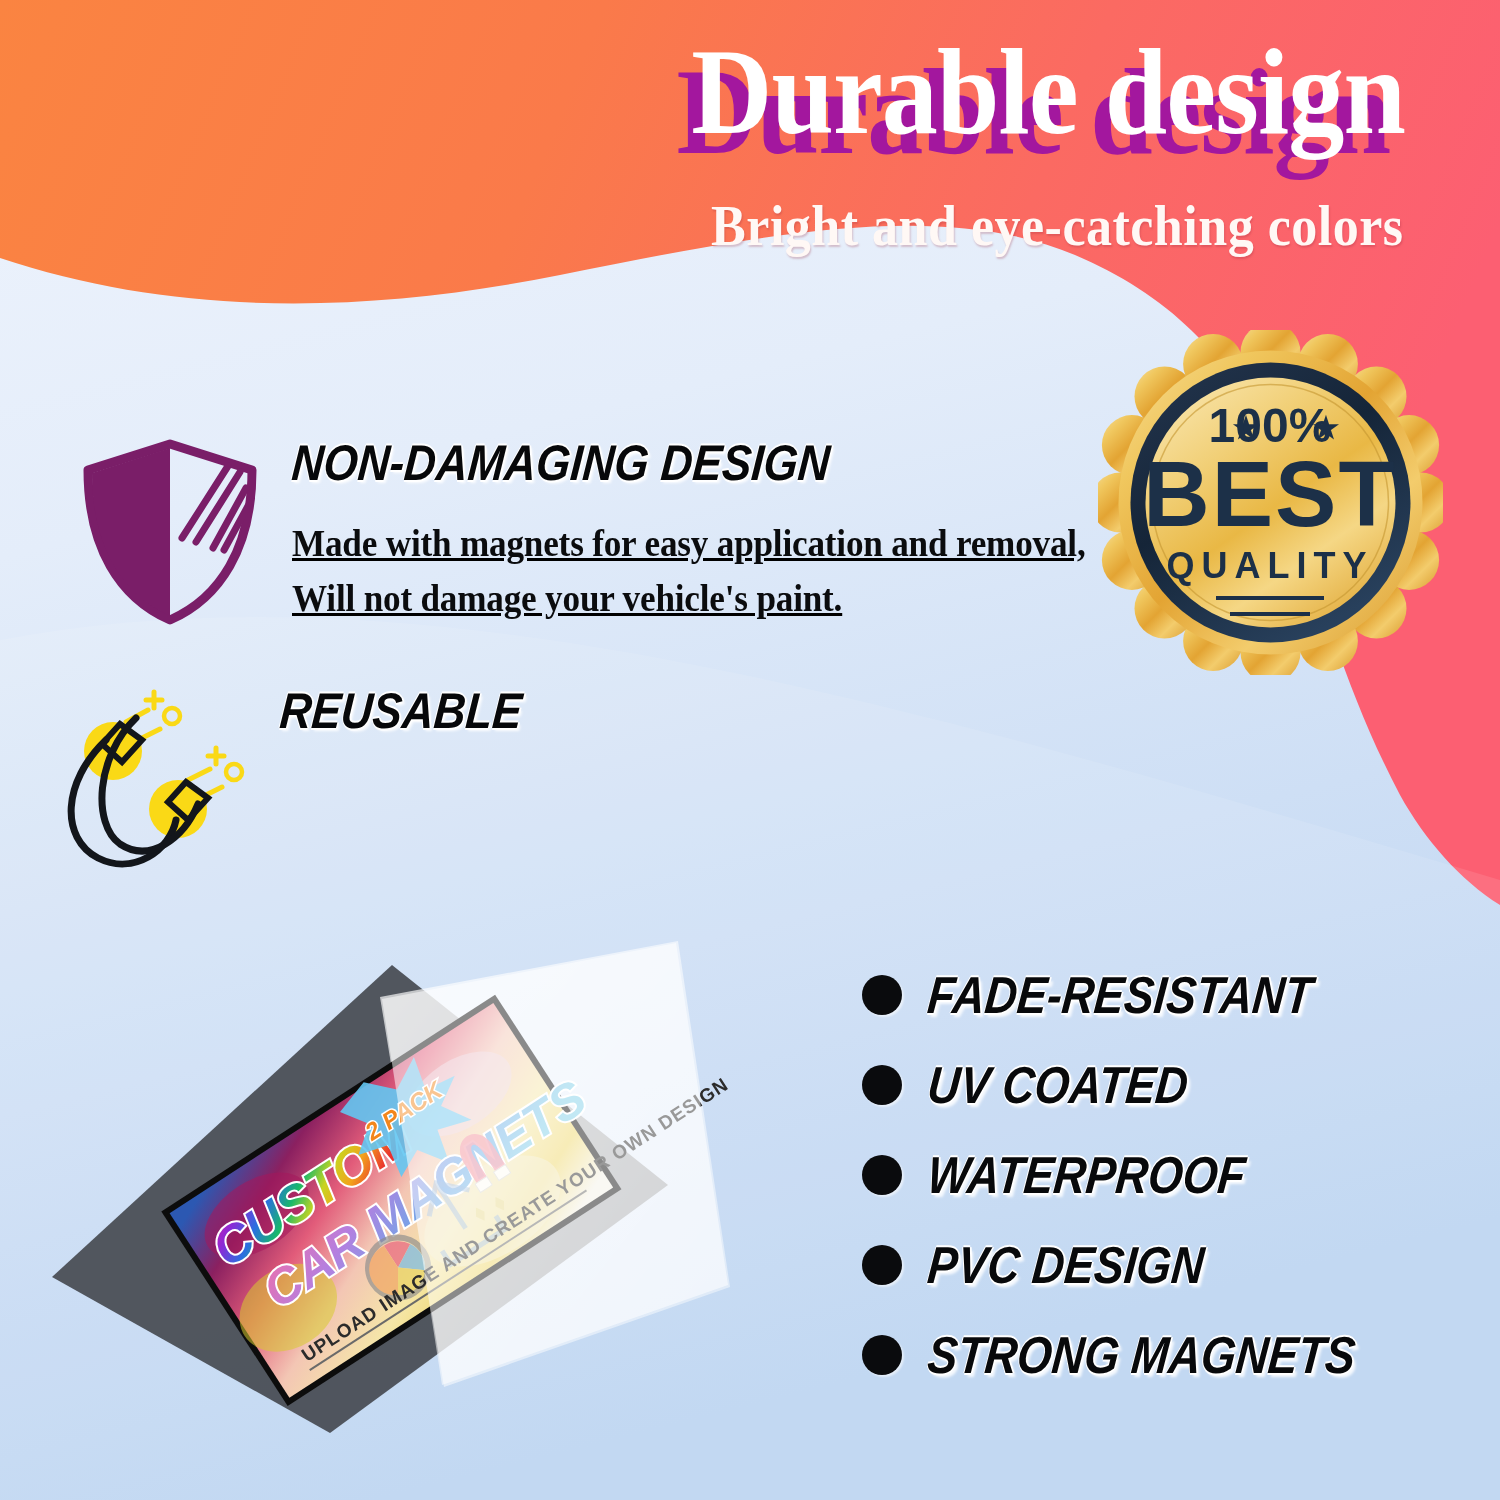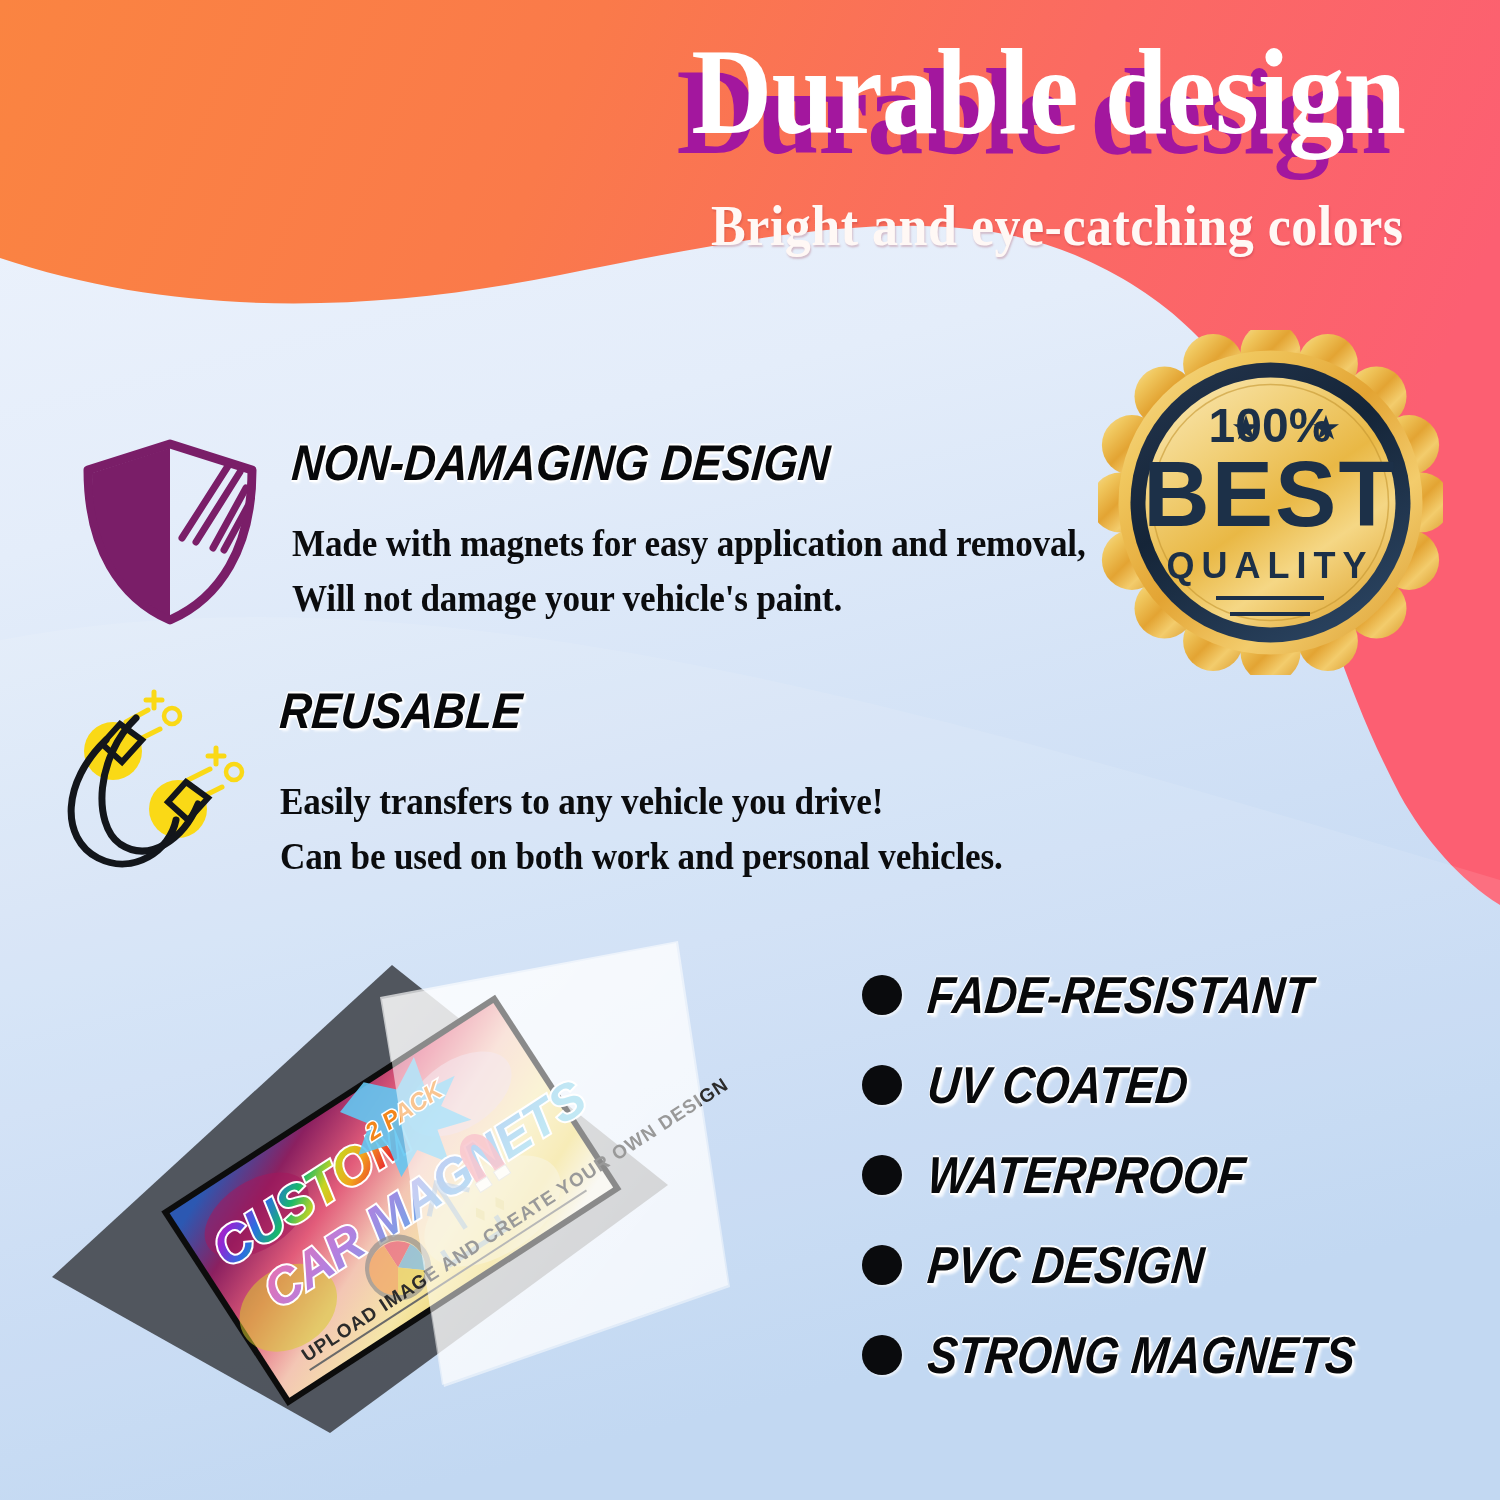--- a/index.html
+++ b/index.html
@@ -96,21 +96,21 @@
     font-family:"Liberation Serif", serif;
     font-weight:bold;
     font-size:37px;
     line-height:55px;
     color:#0B0C0E;
     letter-spacing:-.2px;
     transform:scaleX(.95);
     transform-origin:0 50%;
     white-space:nowrap;
   }
-  .feat1 .feat-lines{margin-top:26px;}
+  .feat1 .feat-lines{margin-top:26px;text-decoration:underline;}
   .feat2 .feat-lines{margin-top:36px;}
 
   
   .bullets{
     position:absolute;left:862px;top:950px;width:620px;z-index:6;
   }
   .bullet-row{
     display:flex;align-items:center;
     height:90px;
   }
@@ -300,24 +300,20 @@
         </g>
 
         <g stroke="#13161B" stroke-width="6" fill="none">
           <polygon points="62,46 84,62 64,84 44,66"></polygon>
           <polygon points="128,104 150,120 130,142 110,124"></polygon>
         </g>
       </svg>
     </div>
     <div class="feat-body">
       <div class="feat-head">REUSABLE</div>
-      <div class="feat-lines">
-        <div class="feat-line">Easily transfers to any vehicle you drive!</div>
-        <div class="feat-line">Can be used on both work and personal vehicles.</div>
-      </div>
     </div>
   </div>
 
   <div class="bullets">
     <div class="bullet-row">
       <span class="dot"></span>
       <span class="bullet-txt">FADE-RESISTANT</span>
     </div>
     <div class="bullet-row">
       <span class="dot"></span>

